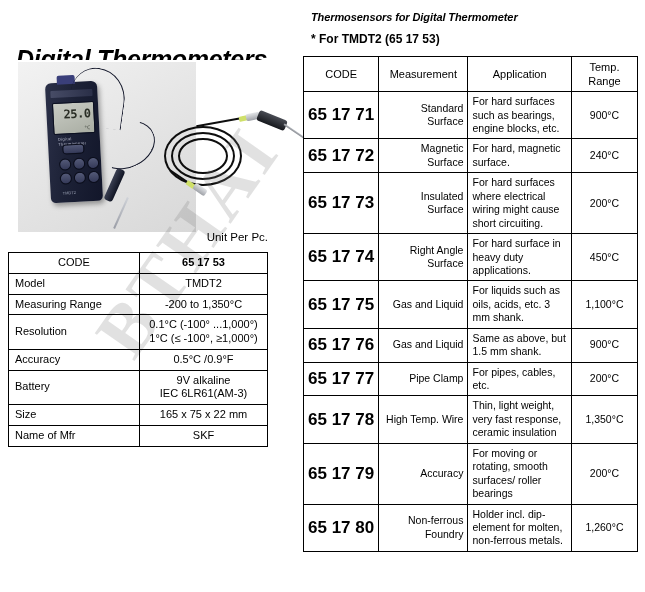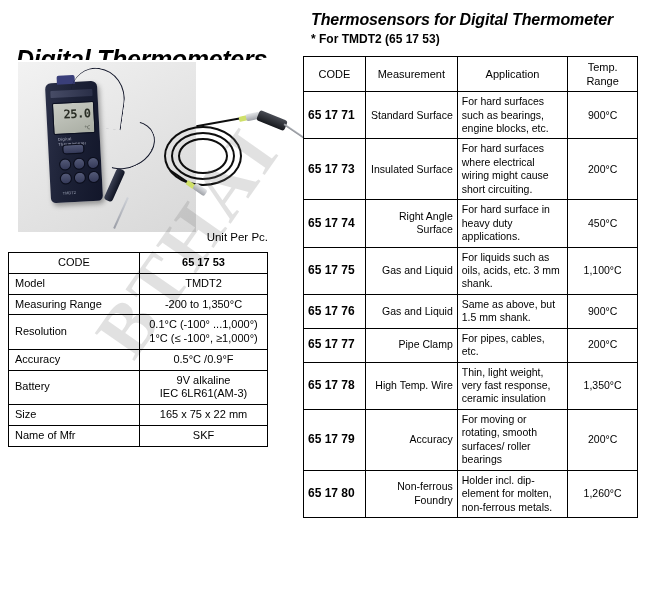--- a/index.html
+++ b/index.html
@@ -240,21 +240,21 @@
 
   
   #right-col {
     position: absolute;
     left: 303px; top: 0;
     width: 342px; height: 592px;
   }
   #sensors-title {
     position: absolute;
     left: 8px; top: 11px;
-    font-size: 16px;
+    font-size: 11px;
     font-weight: bold;
     font-style: italic;
     white-space: nowrap;
     letter-spacing: -0.1px;
   }
   #sensors-subtitle {
     position: absolute;
     left: 8px; top: 32px;
     font-size: 12px;
     font-weight: bold;
@@ -277,21 +277,21 @@
     font-weight: normal;
   }
   #sensor-table th { text-align: center; font-size: 11px; }
   #sensor-table col.c-code  { width: 62px; }
   #sensor-table col.c-meas  { width: 92px; }
   #sensor-table col.c-app   { width: 111px; }
   #sensor-table col.c-temp  { width: 70px; }
   #sensor-table td.code {
     text-align: left;
     font-weight: bold;
-    font-size: 12px;
+    font-size: 17px;
     white-space: nowrap;
   }
   #sensor-table td.meas { text-align: right; }
   #sensor-table td.app  { text-align: left; }
   #sensor-table td.temp { text-align: center; white-space: nowrap; }
 </style>
 </head>
 <body>
 
 <div id="watermark">BTHAI</div>
@@ -403,20 +403,26 @@
         </tr>
       </thead>
     <tbody>
         <tr>
           <td class="code">65 17 71</td>
           <td class="meas">Standard Surface</td>
           <td class="app">For hard surfaces such as bearings, engine blocks, etc.</td>
           <td class="temp">900°C</td>
         </tr>
         <tr>
+          <td class="code">65 17 72</td>
+          <td class="meas">Magnetic Surface</td>
+          <td class="app">For hard, magnetic surface.</td>
+          <td class="temp">240°C</td>
+        </tr>
+        <tr>
           <td class="code">65 17 73</td>
           <td class="meas">Insulated Surface</td>
           <td class="app">For hard surfaces where electrical wiring might cause short circuiting.</td>
           <td class="temp">200°C</td>
         </tr>
         <tr>
           <td class="code">65 17 74</td>
           <td class="meas">Right Angle Surface</td>
           <td class="app">For hard surface in heavy duty applications.</td>
           <td class="temp">450°C</td>

